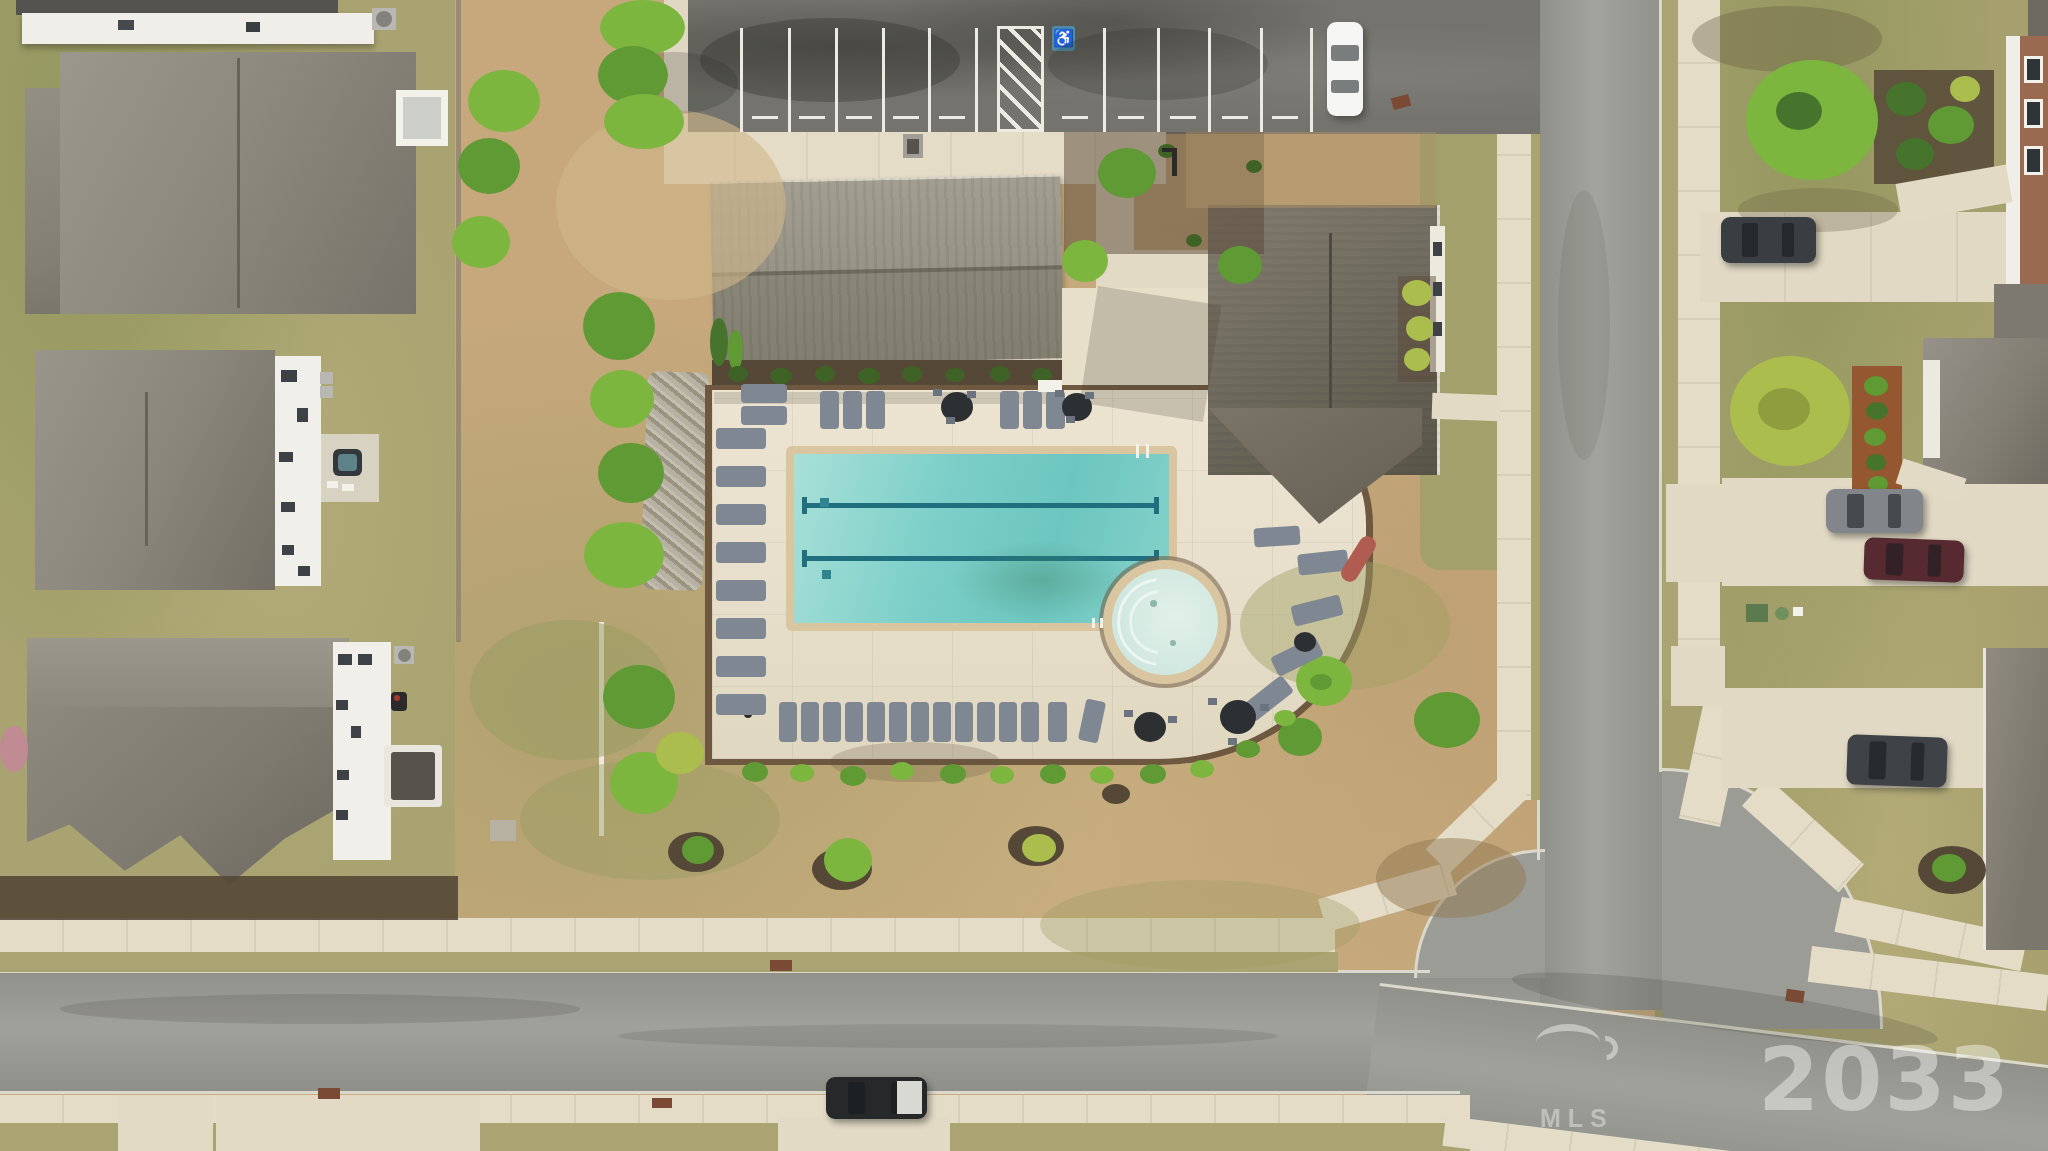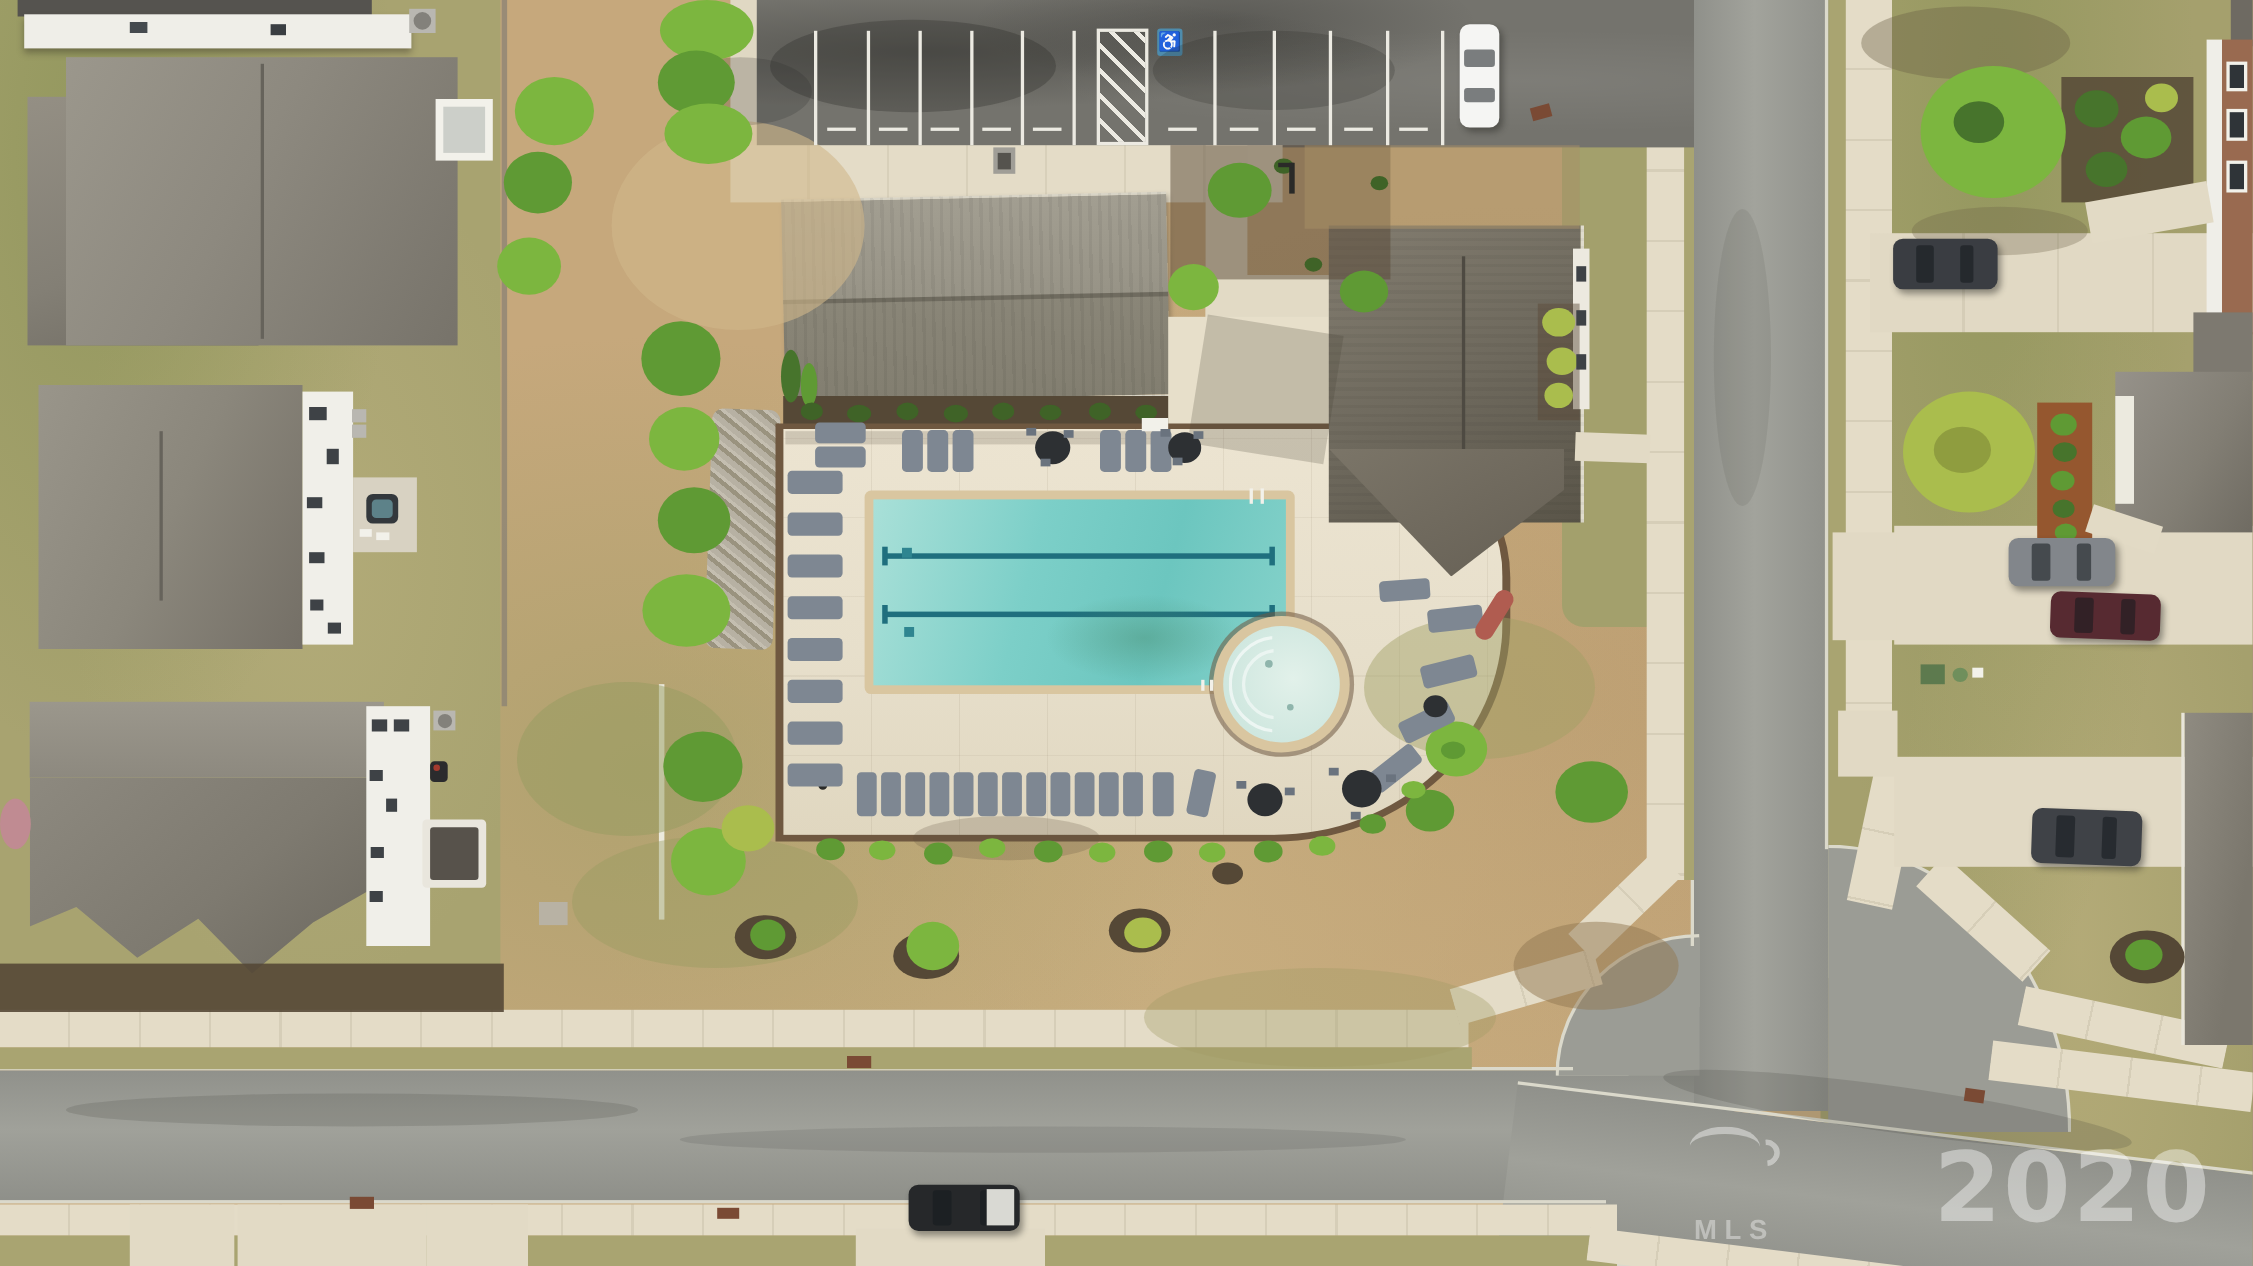--- a/index.html
+++ b/index.html
@@ -498,15 +498,15 @@
       <div style="position: absolute; left: 770px; top: 960px; width: 22px; height: 11px; background: rgb(122, 74, 52);"></div>
       <div style="position: absolute; left: 318px; top: 1088px; width: 22px; height: 11px; background: rgb(122, 74, 52);"></div>
       <div style="position: absolute; left: 652px; top: 1098px; width: 20px; height: 10px; background: rgb(122, 74, 52);"></div>
       <div style="position: absolute; left: 1786px; top: 990px; width: 18px; height: 12px; background: rgb(122, 74, 52); transform: rotate(8deg);"></div>
     </div>
 
   <div id="wm">
     <div id="wm-arc"></div>
     <div id="wm-arc-curl"></div>
     <div id="wm-mls">MLS</div>
-    <div id="wm-year">2020</div>
+    <div id="wm-year">2033</div>
   </div>
 </div>
 
 </body></html>

